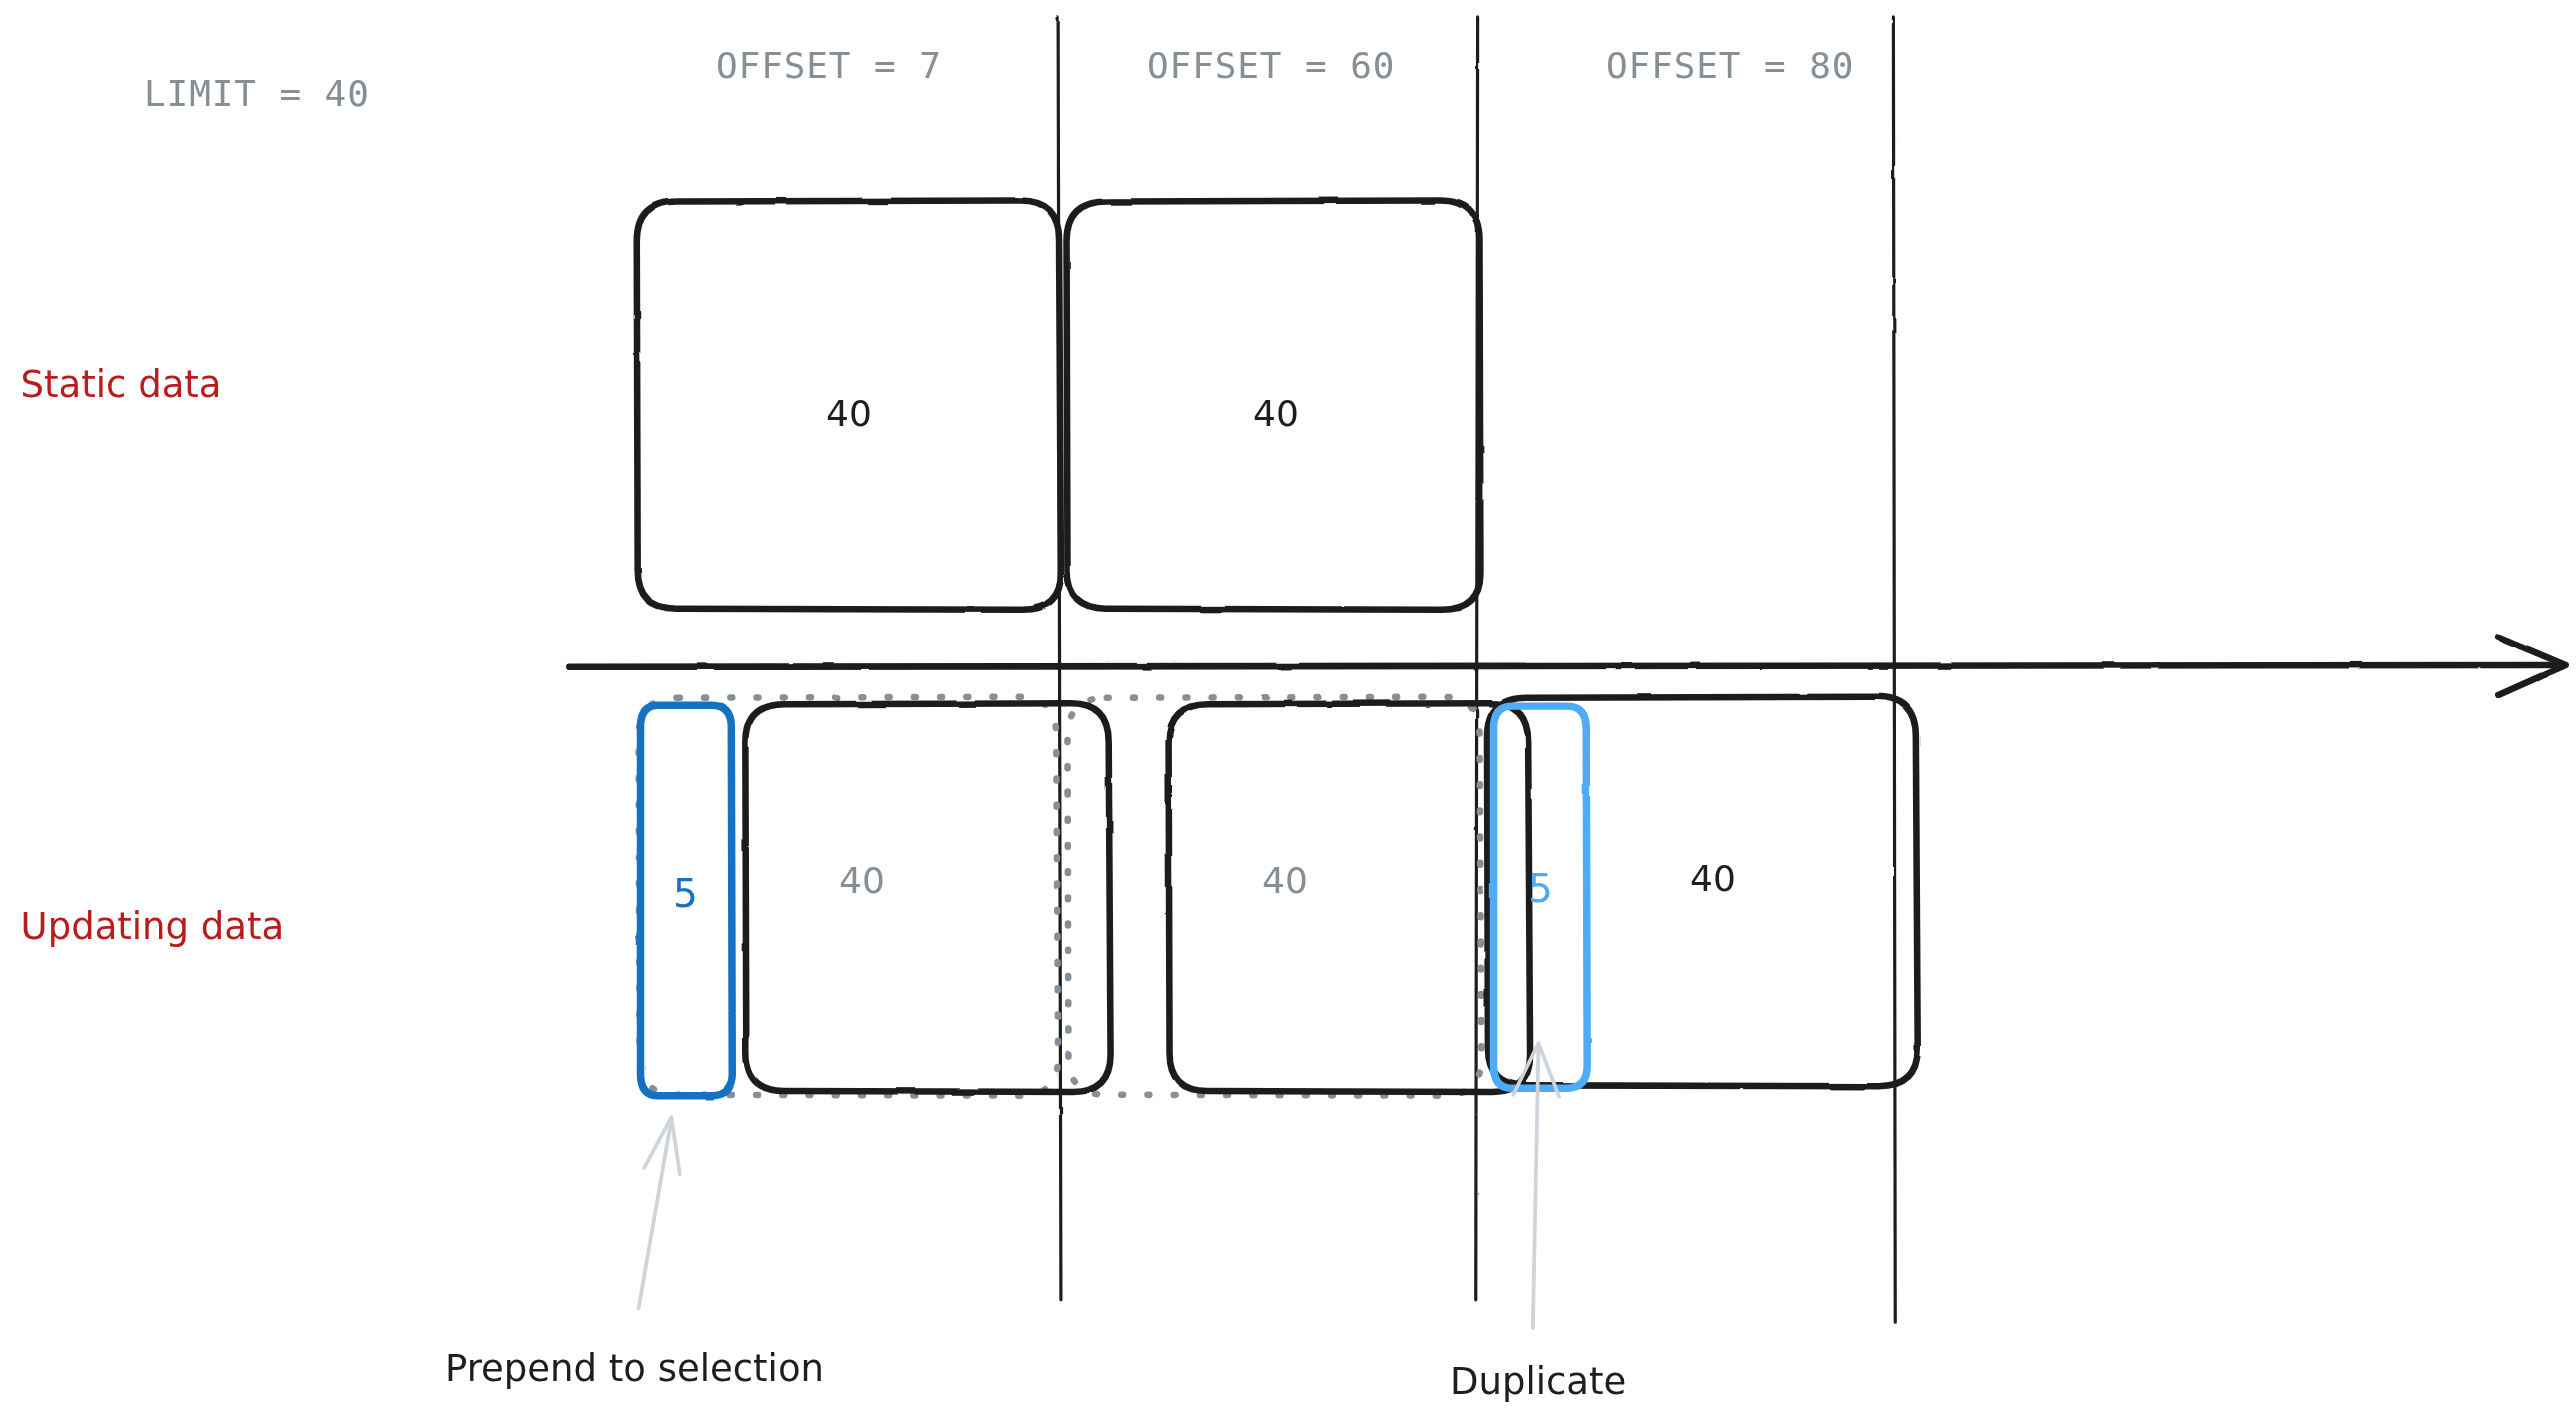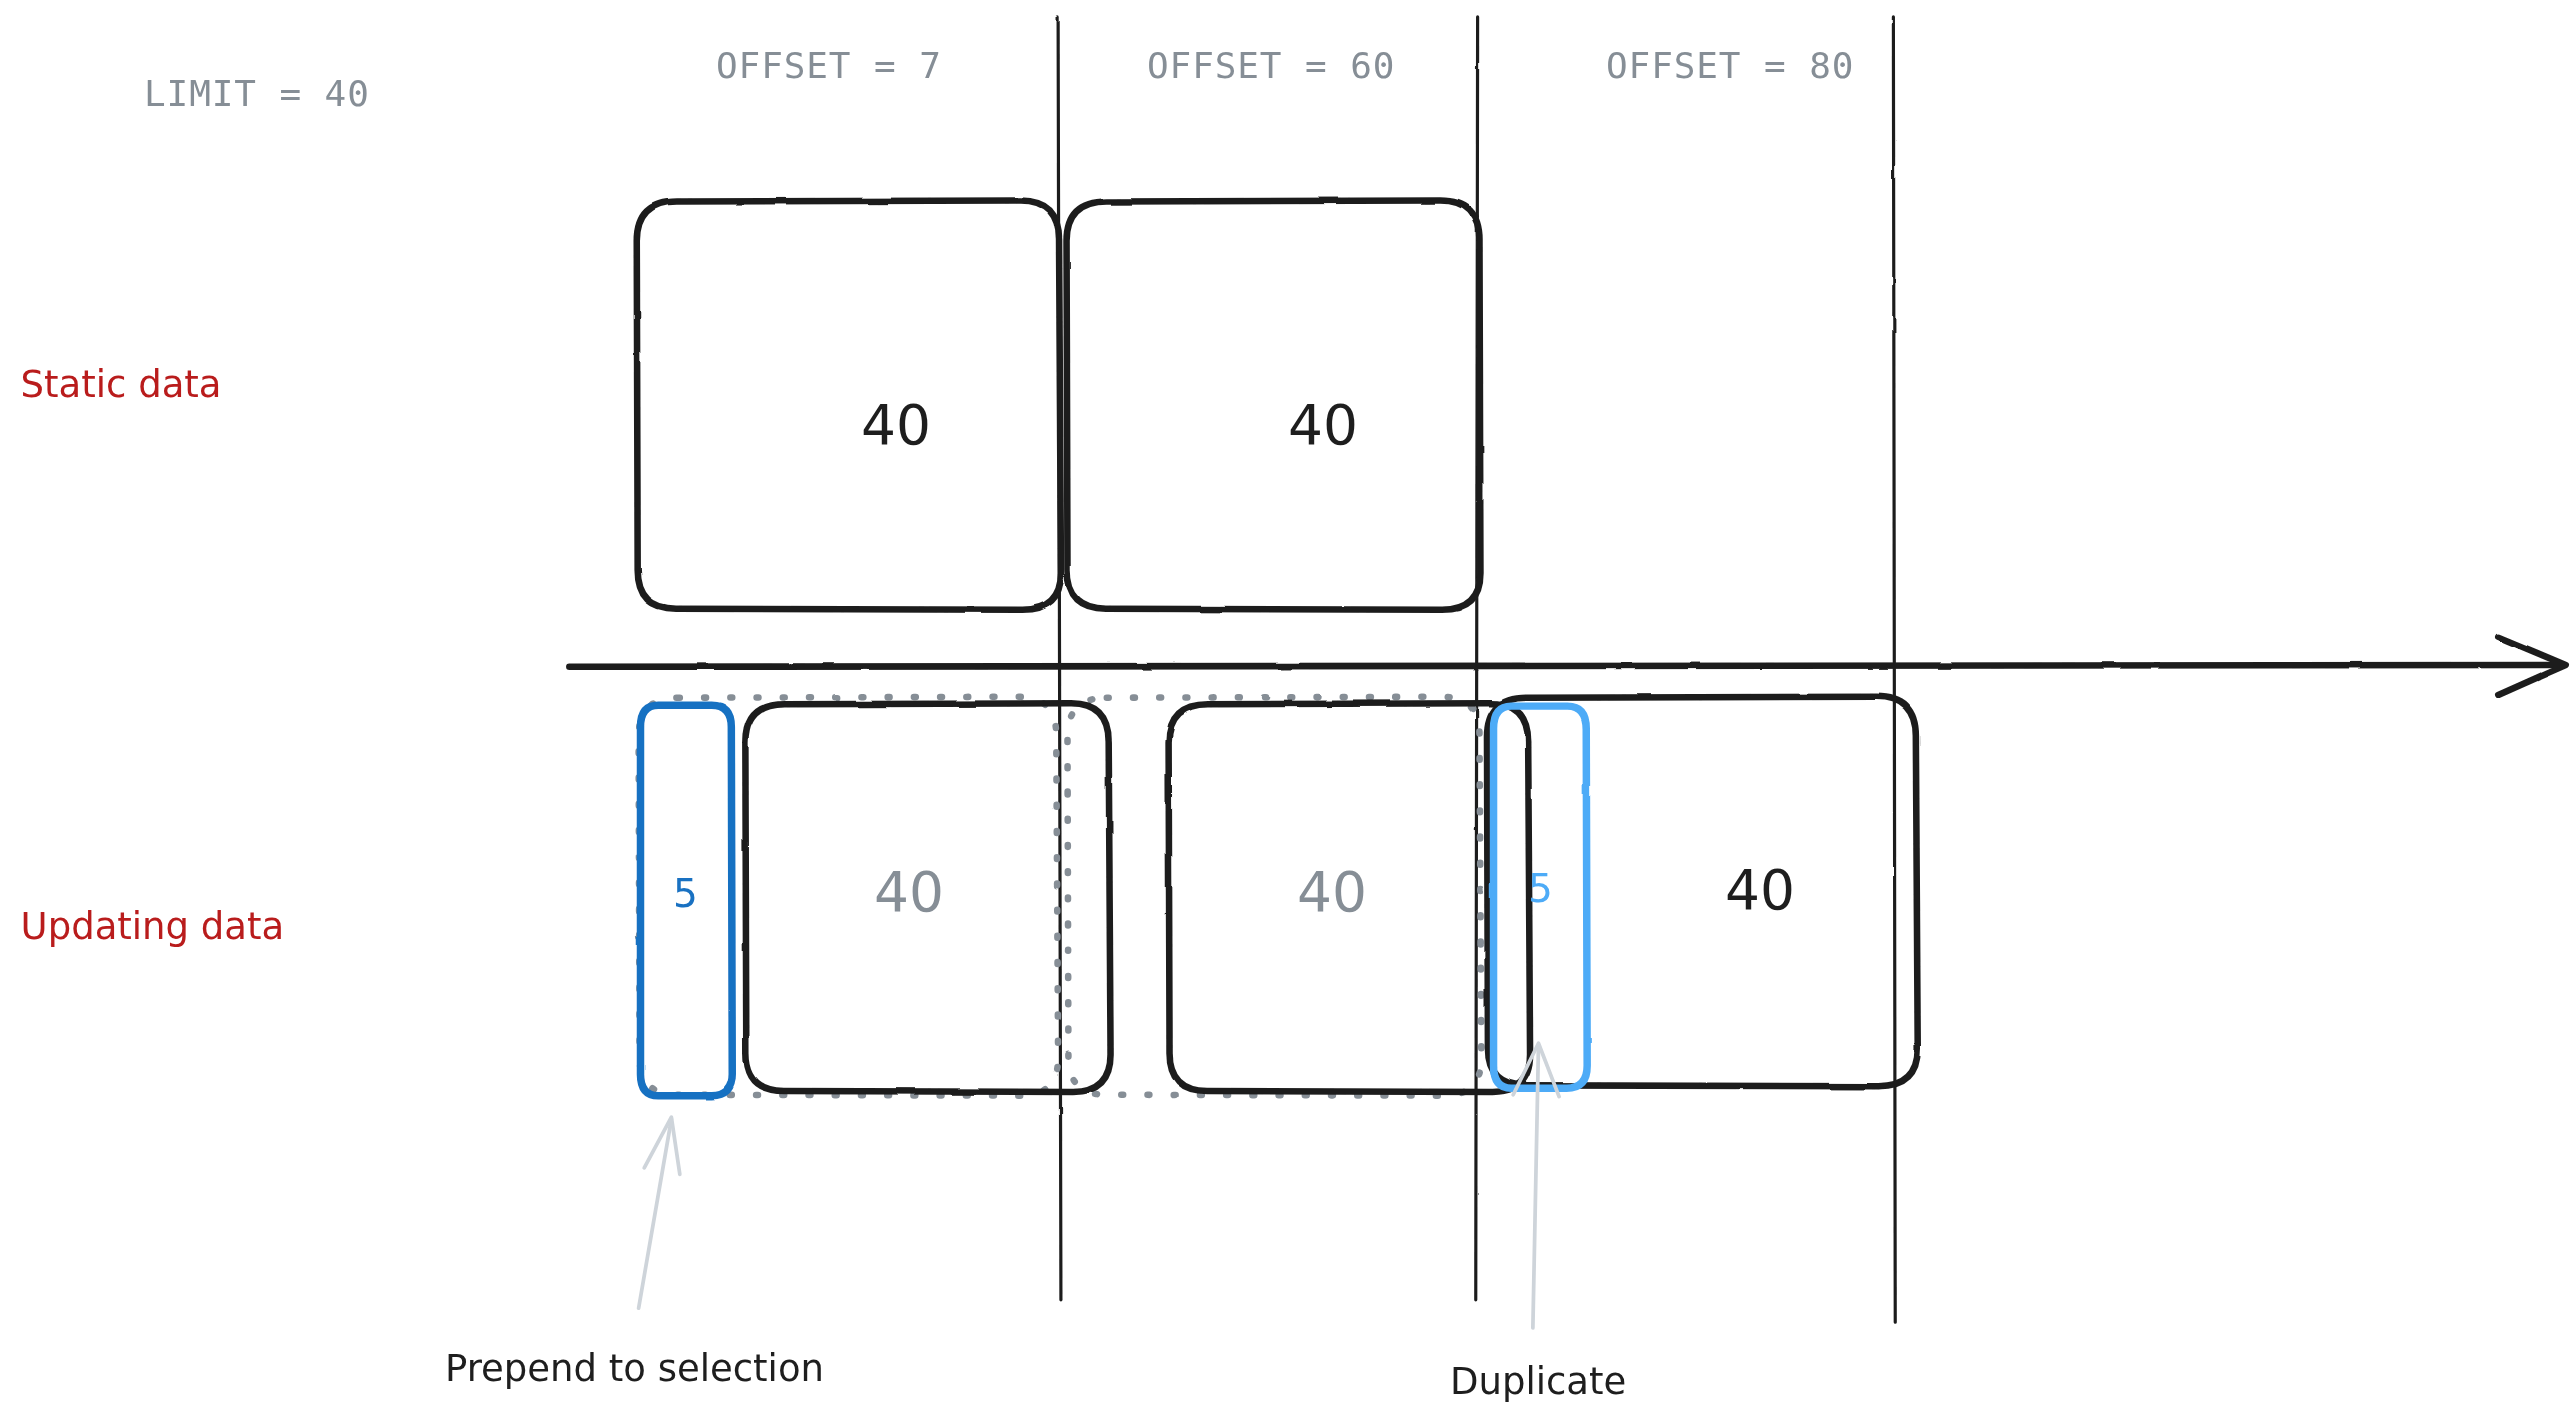--- a/index.html
+++ b/index.html
@@ -8,21 +8,21 @@
   #stage{position:relative;width:2576px;height:1416px;background:#fff;}
   svg#canvas{position:absolute;left:0;top:0;width:2576px;height:1416px;display:block;}
 
   
   .lbl{position:absolute;white-space:nowrap;font-family:"DejaVu Sans", sans-serif;}
 
   .hdr{font-size:36px;color:#868e96;letter-spacing:0.9px;
        font-family:"DejaVu Sans Mono","DejaVu Sans",monospace;}
   .rowlbl{font-size:37px;color:#b91c1c;}
   .annot{font-size:37px;color:#1e1e1e;}
-  .cell-num{font-size:55px;margin-left:35px;}
+  .cell-num{font-size:36px;}
   .num-black{color:#1e1e1e;}
   .num-gray{color:#868e96;}
   .num-blue-dark{color:#1971c2;font-size:39px;}
   .num-blue-light{color:#4dabf7;font-size:39px;}
 </style>
 </head>
 <body>
 
 <div id="stage">
 

